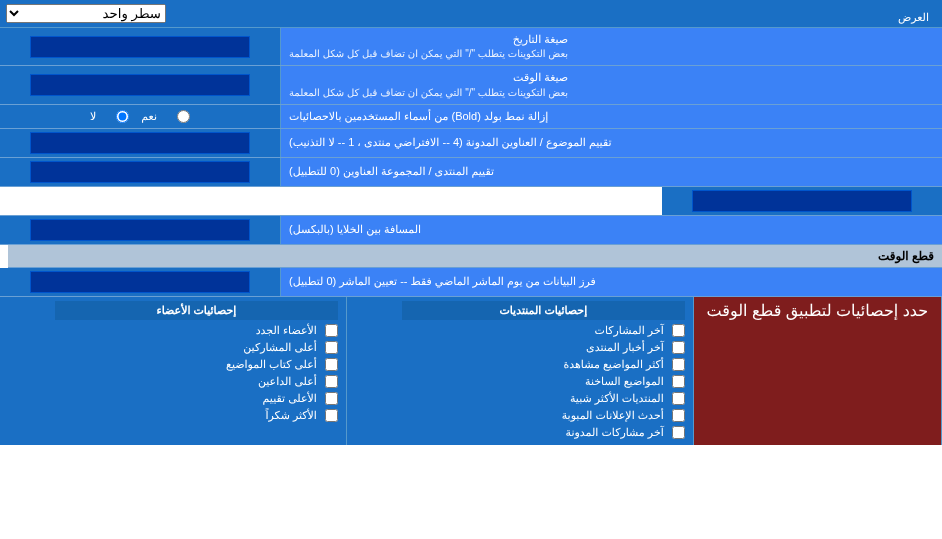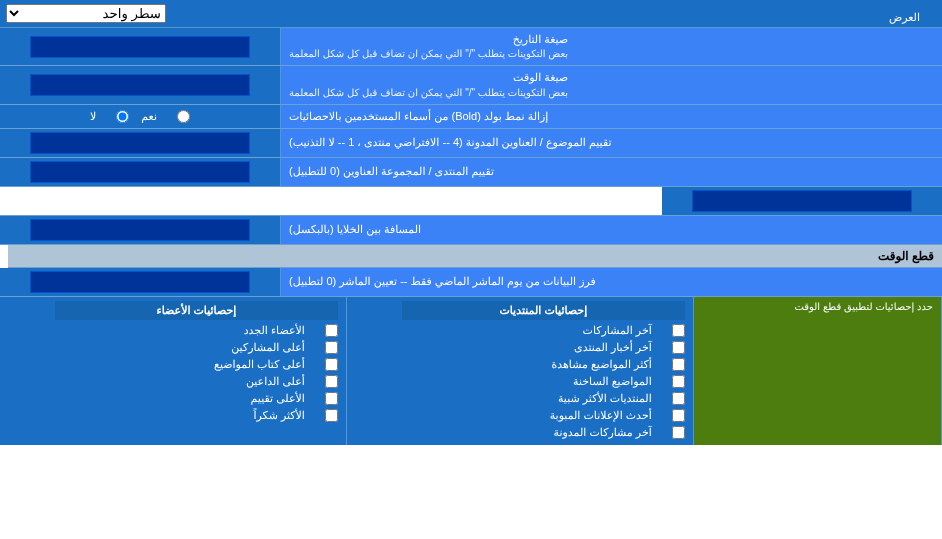--- a/index.html
+++ b/index.html
@@ -93,28 +93,28 @@
     }
 
     
     .bottom-area {
       display: flex;
       direction: rtl;
     }
 
     .bottom-left {
       flex: 1;
-      background: #4d7c0f;
-      padding: 4px 8px;
-      color: #fff;
-      font-size: 10px;
+      background: #7f1d1d;
+      padding: 4px 8px;
+      color: #fff;
+      font-size: 16px;
       border-right: 1px solid #5599cc;
       display: flex;
       align-items: flex-start;
-      justify-content: flex-start;
+      justify-content: center;
       text-align: right;
     }
 
     .stats-columns {
       display: flex;
       flex: 3;
     }
 
     .stats-col {
       flex: 1;
@@ -130,21 +130,21 @@
       font-weight: bold;
       padding: 3px 6px;
       text-align: center;
       margin-bottom: 2px;
       margin-left: 47px;
     }
 
     .stats-col-item {
       display: flex;
       align-items: center;
-      gap: 20px;
+      gap: 8px;
       padding: 2px 0;
       color: #fff;
       font-size: 11px;
       direction: rtl;
     }
 
     .stats-col-item input[type="checkbox"] {
       accent-color: #fff;
     }
 
@@ -156,21 +156,21 @@
       border-bottom: 1px solid #5599cc;
       padding: 3px 6px;
       direction: rtl;
     }
 
     .top-row-label {
       flex: 1;
       color: #fff;
       text-align: right;
       font-size: 11px;
-      padding: 0 16px;
+      padding: 0 7px;
       margin-top: 8px;
     }
 
     .top-row-select {
       width: 160px;
     }
   </style>
 </head>
 <body>
 

